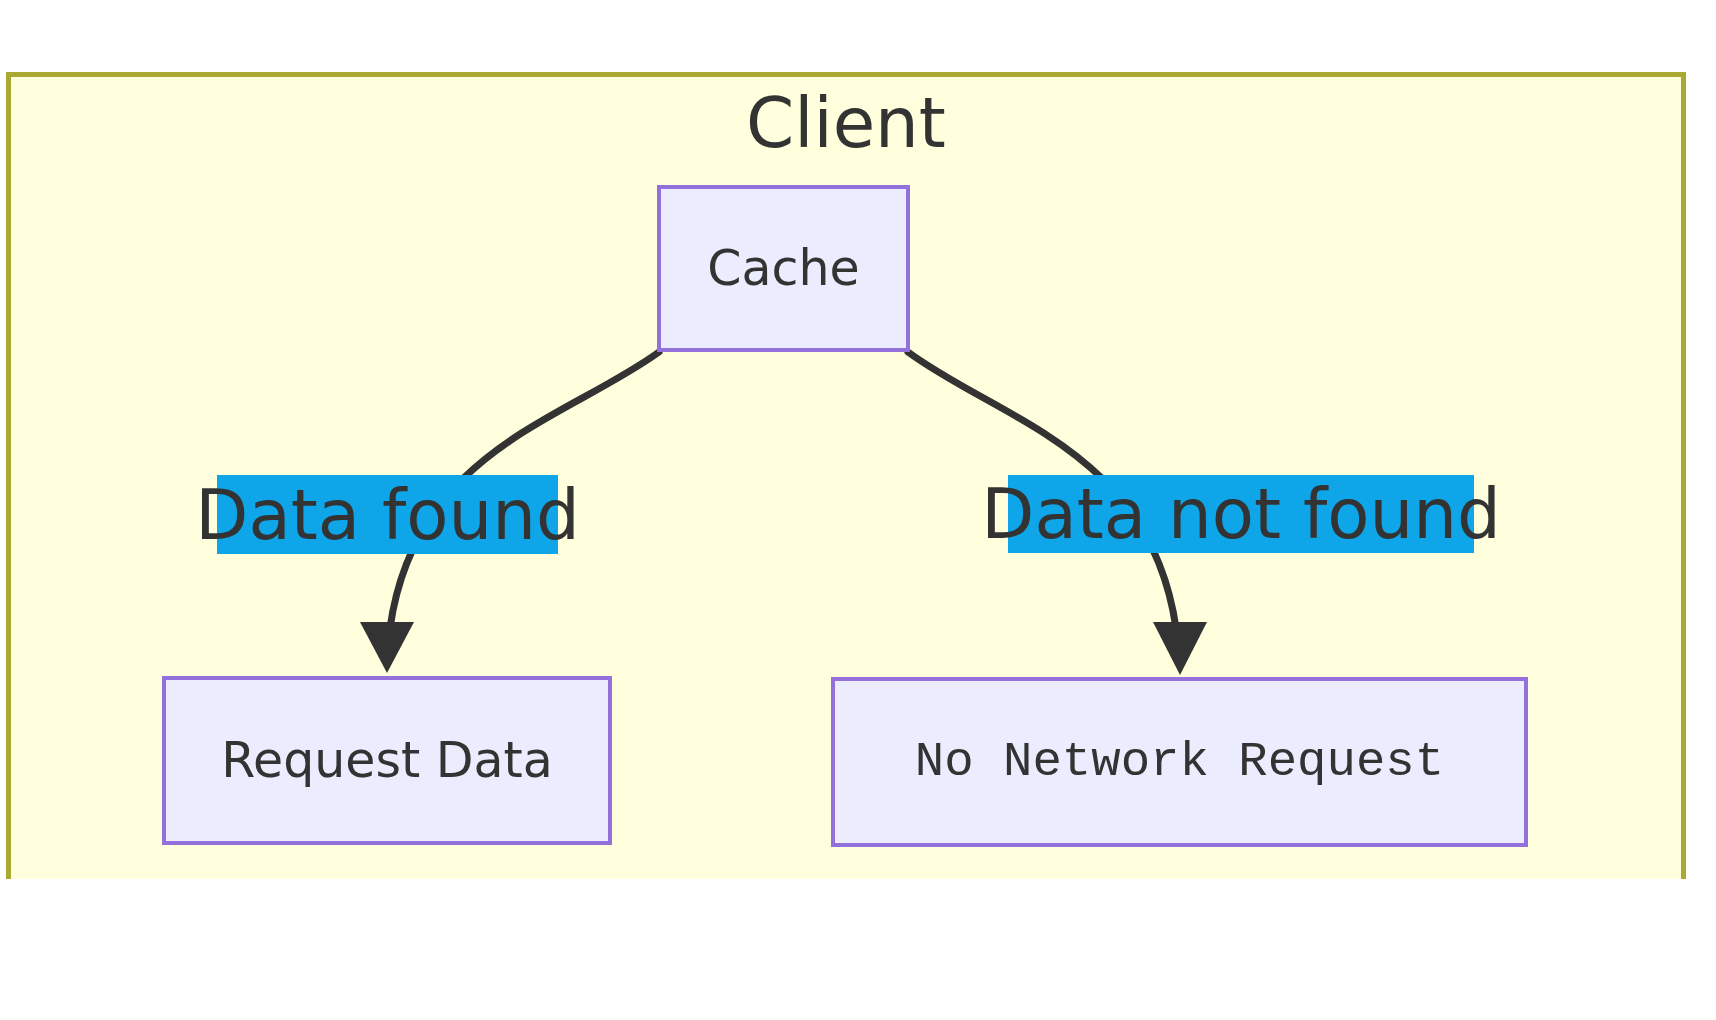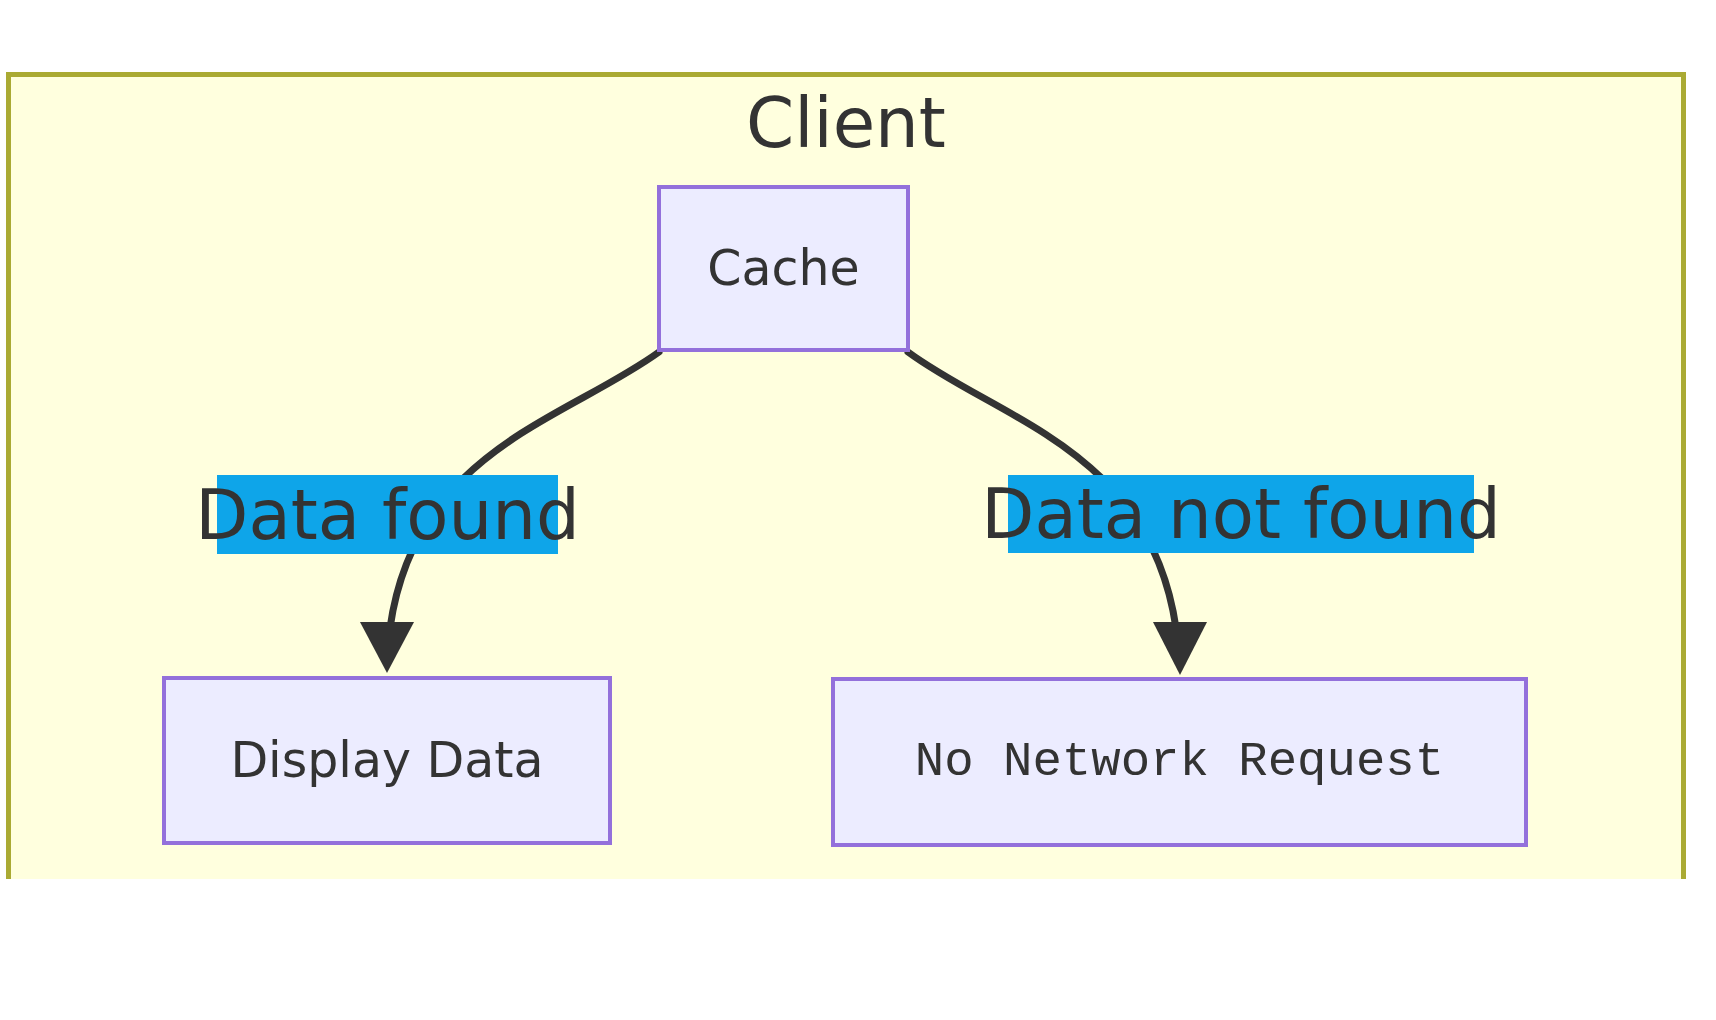--- a/index.html
+++ b/index.html
@@ -93,17 +93,17 @@
     <path d="M 908 352 C 1000 420, 1150 450, 1176 628" fill="none" stroke="#333333" stroke-width="7" stroke-linecap="round"></path>
     <polygon points="1153,622 1207,622 1180,675" fill="#333333"></polygon>
   </svg>
 
   <div class="edge-label edge-label-found">Data found</div>
 
   <div class="edge-label edge-label-not-found">Data not found</div>
 
   <div class="node node-cache">Cache</div>
 
-  <div class="node node-display">Display Data</div>
+  <div class="node node-display">Request Data</div>
 
   <div class="node node-network">No Network Request</div>
 
 </div>
 
 </body></html>

